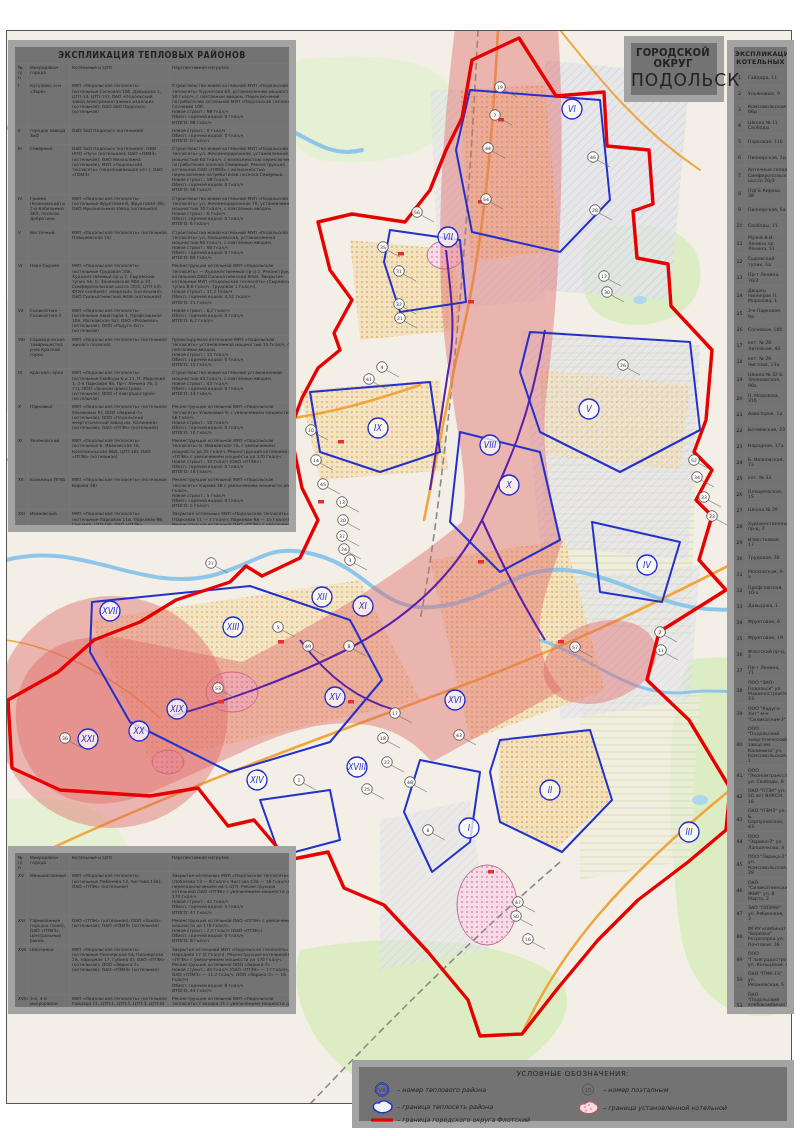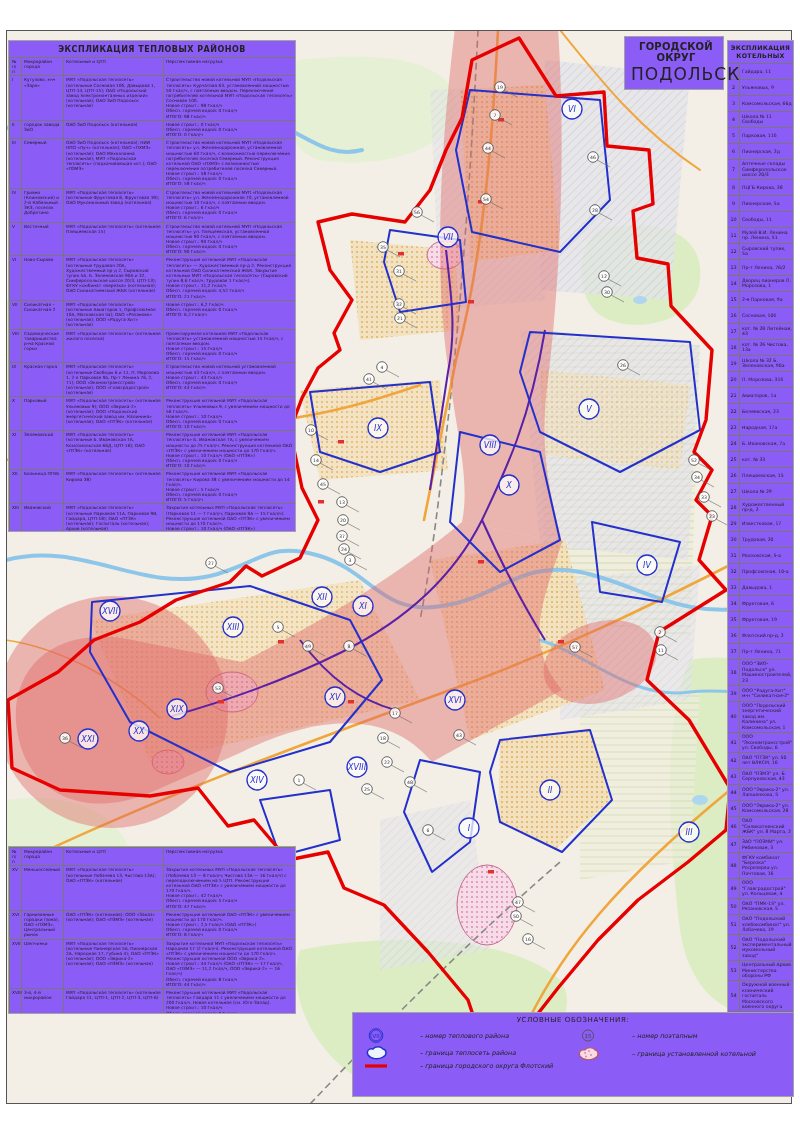--- a/index.html
+++ b/index.html
@@ -1,50 +1,50 @@
 <!DOCTYPE html>
 <html><head>
 <meta charset="utf-8">
 <style>
   html,body{margin:0;padding:0;background:#ddd;}
   .sheet{position:relative;width:800px;height:1136px;background:#fff;overflow:hidden;
          font-family:"DejaVu Sans",sans-serif;color:#222;}
   .frame{position:absolute;left:6px;top:30px;width:786px;height:1074px;border:1.5px solid #555;box-sizing:border-box;z-index:3;pointer-events:none;}
   #map-svg{position:absolute;left:6px;top:30px;width:786px;height:1074px;z-index:1;}
 
-  .panel{position:absolute;background:#8b5cf6;border:1px solid #a3a3a3;box-sizing:border-box;z-index:4;}
+  .panel{position:absolute;background:#737373;border:7px solid #a3a3a3;box-sizing:border-box;z-index:4;}
 
   
   #districts-panel-1{left:8px;top:40px;width:288px;height:492px;overflow:hidden;}
   #districts-panel-2{left:8px;top:846px;width:288px;height:168px;overflow:hidden;}
   .tbl-title{font-size:8px;font-weight:bold;text-align:center;padding:4px 0 3px 0;letter-spacing:.5px;}
   table.exp{width:100%;border-collapse:collapse;table-layout:fixed;}
   table.exp th,table.exp td{border:0.8px solid #777;font-size:4.3px;font-weight:normal;
       line-height:1.2;padding:1px 2px;vertical-align:top;text-align:left;white-space:pre-line;}
   table.exp col.c1{width:12px;} table.exp col.c2{width:42px;}
   table.exp col.c3{width:100px;} table.exp col.c4{width:132px;}
 
   
   #boilers-panel{left:727px;top:40px;width:67px;height:974px;overflow:hidden;}
   .boilers-hdr{font-size:6.3px;font-weight:bold;text-align:center;padding:3px 1px;line-height:1.25;letter-spacing:.3px;}
   .b-row{display:flex;border-top:0.8px solid #777;min-height:15px;align-items:stretch;}
   .b-num{width:11px;min-width:11px;border-right:0.8px solid #777;font-size:4.8px;display:flex;align-items:center;justify-content:center;}
   .b-name{font-size:4.6px;line-height:1.18;padding:1.5px 1px 1.5px 2px;display:flex;align-items:center;}
 
   
-  #title-box{left:624px;top:36px;width:100px;padding:4px 2px 5px 6px;text-align:center;z-index:5;}
+  #title-box{left:624px;top:36px;width:100px;padding:4px 2px 5px 0;text-align:center;z-index:5;}
   #title-line1{font-size:10px;font-weight:bold;letter-spacing:.2px;}
   #title-line2{font-size:17px;font-weight:normal;letter-spacing:1px;margin-top:1px;}
 
   
-  #legend-box{left:352px;top:1012px;width:442px;height:85px;z-index:5;}
+  #legend-box{left:352px;top:1060px;width:442px;height:68px;z-index:5;}
   #legend-title{font-size:7px;text-align:center;padding:3px 0 2px 0;letter-spacing:.6px;}
   .legend-cols{display:flex;padding:0 8px;}
   .legend-col{flex:1;}
-  .legend-item{display:flex;align-items:center;margin:2px 0;gap:29px;}
+  .legend-item{display:flex;align-items:center;margin:2px 0;}
   .legend-sym{width:30px;min-width:30px;display:flex;justify-content:center;}
   .legend-label{font-size:6.4px;font-style:italic;}
 </style>
 </head>
 <body>
 
 <div class="sheet">
 
   <svg id="map-svg" viewBox="6 30 786 1074" preserveAspectRatio="none">
     <defs>

